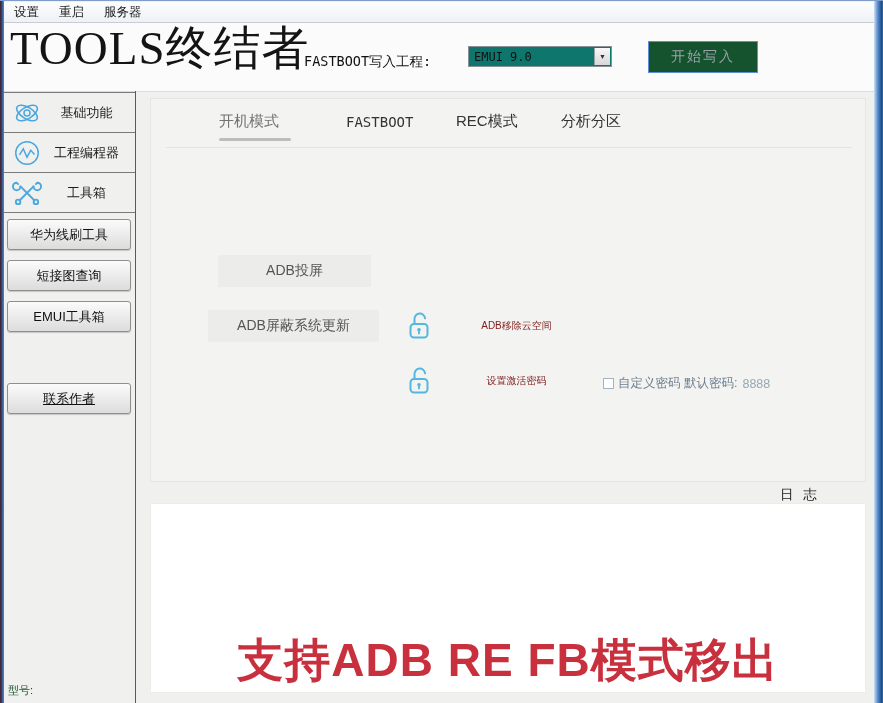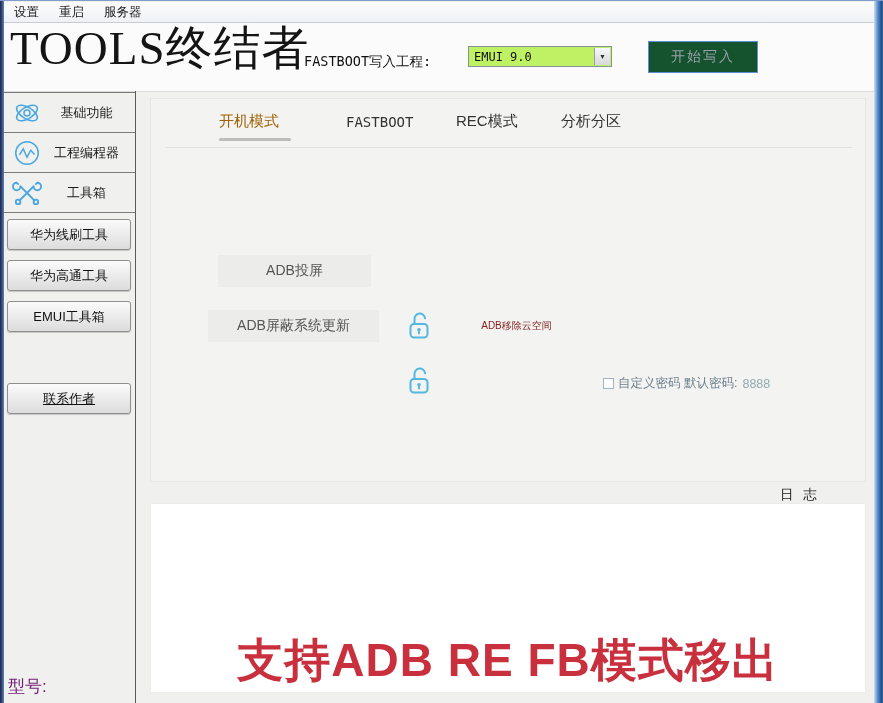--- a/index.html
+++ b/index.html
@@ -22,21 +22,21 @@
   .menu-item { font-size:12.5px; color:#1a1a1a; padding:2px 10px; cursor:default; }
 
   
   .header { position:absolute; left:4px; top:22px; right:9px; height:68px; background:#fbfbfb; }
   .app-title { position:absolute; left:6px; top:-6px;
                font-family:"Liberation Serif","DejaVu Serif",serif;
                font-size:47px; font-weight:400; color:#141414; letter-spacing:1px; }
   .fb-label { position:absolute; left:300px; top:30px;
               font-family:"DejaVu Sans Mono",monospace; font-size:13.5px; color:#111; }
   .select { position:absolute; left:464px; top:23px; width:144px; height:21px;
-            background:#bef264; border:1px solid #8a9097; }
+            background:#0f766e; border:1px solid #8a9097; }
   .select-value { position:absolute; left:5px; top:3px;
                   font-family:"DejaVu Sans Mono",monospace; font-size:12px; color:#111; }
   .select-arrow { position:absolute; right:1px; top:1px; bottom:1px; width:16px;
                   background:linear-gradient(#f8f8f8,#d8d8d8); border-left:1px solid #9aa0a6;
                   display:flex; align-items:center; justify-content:center;
                   font-size:7px; color:#333; }
   .start-btn { position:absolute; left:644px; top:18px; width:110px; height:32px;
                background:#14532d; border:1px solid #5d8fd2; color:#9aa2ab;
                font-size:14px; letter-spacing:2px; font-family:inherit; }
 
@@ -50,27 +50,27 @@
   .nav-row { height:40px; display:flex; align-items:center;
              border-bottom:1px solid #7a7a7a; cursor:default; }
   .nav-row .nav-icon { width:30px; height:30px; margin-left:8px; flex:none; }
   .nav-row .nav-label { flex:1; text-align:center; font-size:13px; color:#1c1c1c;
                         padding-right:4px; }
   .side-btn { position:absolute; left:3px; width:124px; height:31px;
               background:linear-gradient(#fbfbfb,#dcdcdc);
               border:1px solid #8f8f8f; border-radius:3px;
               box-shadow:0 1px 1px rgba(0,0,0,.18);
               font-size:13px; color:#111; font-family:inherit; }
-  .model-label { position:absolute; left:4px; bottom:6px; font-size:17px; color:#701a75; }
+  .model-label { position:absolute; left:4px; bottom:6px; font-size:11px; color:#14532d; }
 
   
   .tab-panel { position:absolute; left:150px; top:97px; width:716px; height:384px;
                background:#f3f3f1; border:1px solid #e6e6e4; }
   .tab { position:absolute; top:13px; font-size:15px; color:#333; cursor:default; background:none; border:none; font-family:inherit; }
-  .tab.active { color:#a16207; }
+  .tab.active { color:#737373; }
   .tab.mono { font-family:"DejaVu Sans Mono",monospace; font-size:14px; top:15px; }
   .tab-underline { position:absolute; left:68px; top:39px; width:72px; height:3px;
                    background:#bdbdbd; border-radius:2px; }
   .tabs-line { position:absolute; left:15px; top:48px; width:686px; height:1px; background:#e2e2e0; }
 
   .gray-btn { position:absolute; background:#ececea; border:none; color:#555;
               font-size:14px; font-family:inherit; }
   .flat-btn { position:absolute; background:none; border:none; color:#7f1d1d;
               font-size:10px; font-family:inherit; }
   .lock { position:absolute; width:24px; height:31px; background:none; border:none; padding:0; }
@@ -149,21 +149,21 @@
               <circle cx="25.5" cy="25.5" r="2.4"></circle>
               <circle cx="6.5" cy="25.5" r="2.4"></circle>
             </g>
           </svg>
         </span>
         <span class="nav-label">工具箱</span>
       </div>
     </div>
 
     <button class="side-btn" style="top:128px;">华为线刷工具</button>
-    <button class="side-btn" style="top:169px;">华为高通工具</button>
+    <button class="side-btn" style="top:169px;">短接图查询</button>
     <button class="side-btn" style="top:210px;">EMUI工具箱</button>
     <button class="side-btn" style="top:292px;text-decoration:underline;">联系作者</button>
 
     <div class="model-label">型号:</div>
   </div>
 
   <div class="tab-panel">
     <button class="tab active" style="left:68px;">开机模式</button>
     <button class="tab mono" style="left:195px;">FASTBOOT</button>
     <button class="tab" style="left:305px;">REC模式</button>
@@ -189,20 +189,21 @@
     <button class="lock" style="left:256px; top:267px;">
       <svg width="24" height="30" viewBox="0 0 24 30">
         <g fill="none" stroke="#54b7e0" stroke-width="2">
           <rect x="3.5" y="13" width="17" height="13.5" rx="3.5"></rect>
           <path d="M7.5 13 V8.5 a5.3 5.3 0 0 1 10.6 -1.2" stroke-linecap="round"></path>
         </g>
         <circle cx="12" cy="18.7" r="1.8" fill="#54b7e0"></circle>
         <line x1="12" y1="20" x2="12" y2="23.2" stroke="#54b7e0" stroke-width="1.8"></line>
       </svg>
     </button>
+    <button class="flat-btn" style="left:293px; top:266px; width:145px; height:32px;">设置激活密码</button>
 
     <div class="chk-row">
       <span class="chk-box"></span>
       <span class="chk-label">自定义密码 默认密码:</span>
       <span class="chk-value">8888</span>
     </div>
   </div>
 
   <div class="log-label">日 志</div>
   <div class="log-box">

